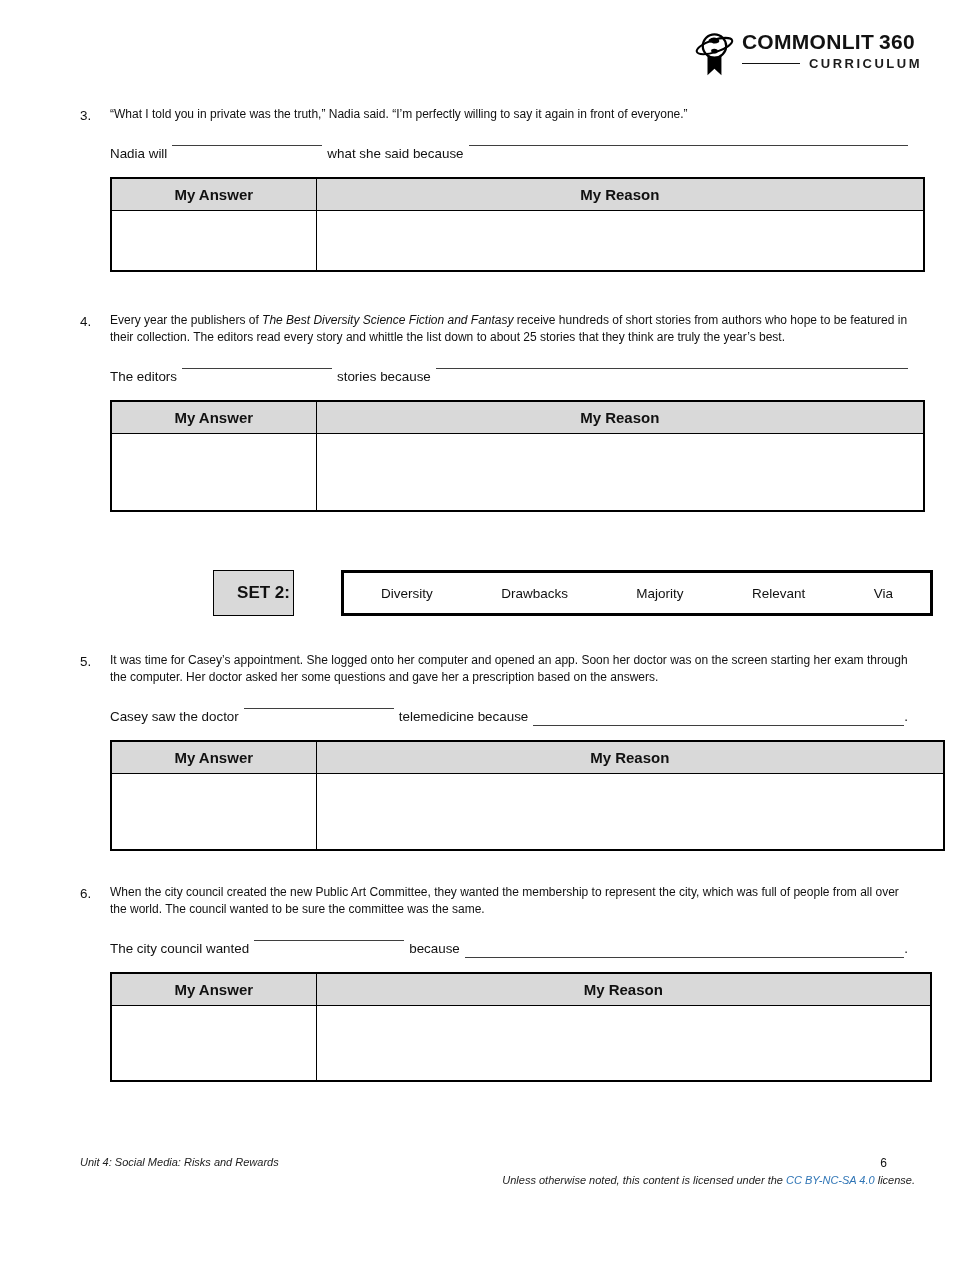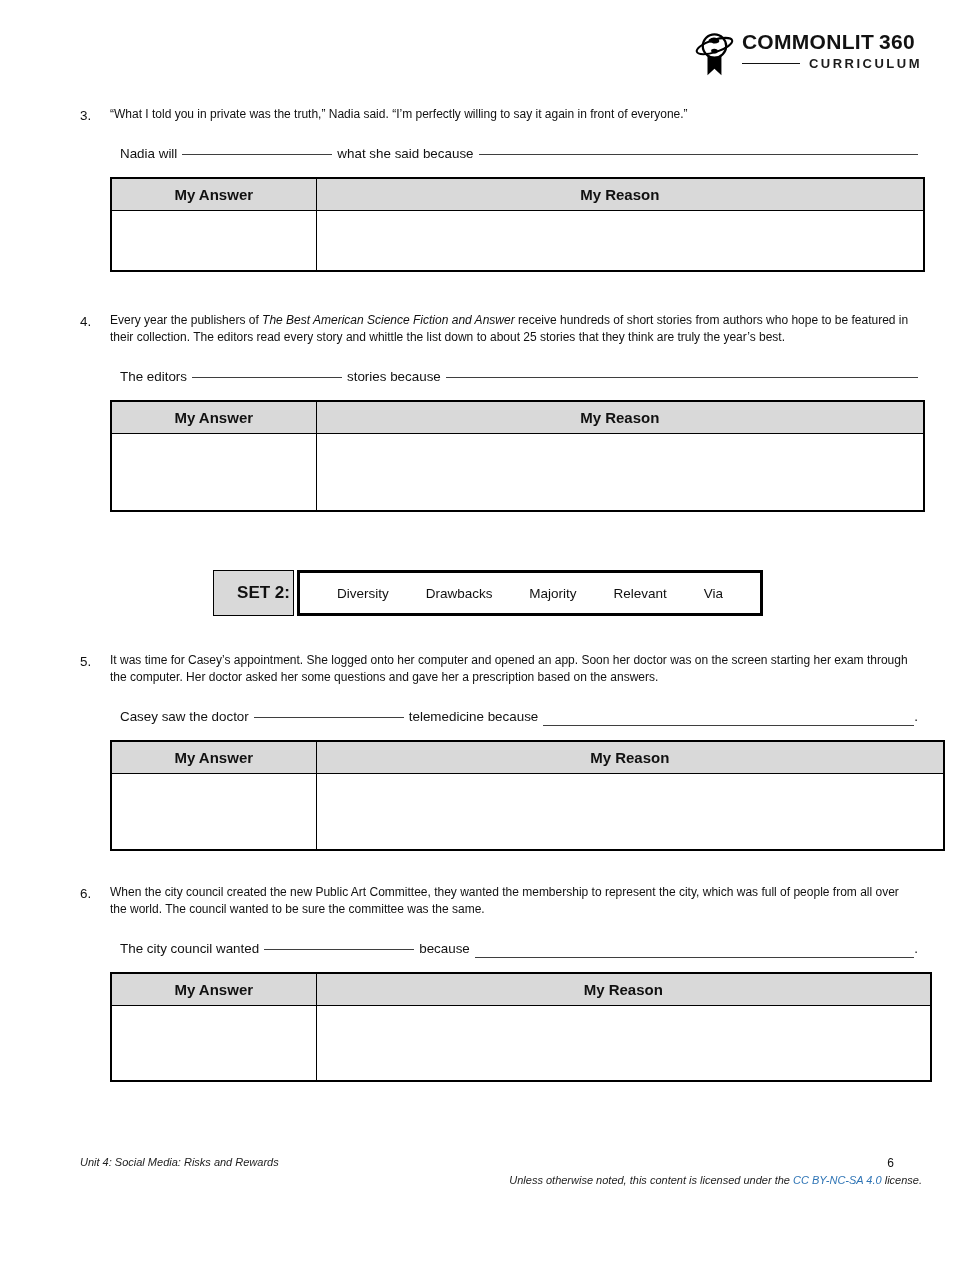--- a/index.html
+++ b/index.html
@@ -21,21 +21,21 @@
   .curr { display:flex; align-items:center; justify-content:flex-end; margin-top:3px; }
   .curr .rule { width:58px; height:1.5px; background:#121212; margin-right:9px; }
   .curr .curr-word { font-size:13px; letter-spacing:2.5px; font-weight:700; color:#1b1b1b; }
   
   main { padding-left:80px; margin-top:26px; }
   .question { display:flex; }
   .q-num { width:30px; font-size:13.4px; line-height:1.42; }
   .q-body { width:815px; }
   .q-prompt { font-size:12px; line-height:1.42; width:800px; }
   .italic { font-style:italic; }
-  .frame { display:flex; align-items:center; gap:5px; width:798px; margin-top:21px; font-size:13.4px; line-height:1.42;margin-left:10px; }
+  .frame { display:flex; align-items:flex-start; gap:5px; width:798px; margin-top:21px; font-size:13.4px; line-height:1.42; }
   .ft { white-space:pre; }
   .blank { display:inline-block; height:2px; border-bottom:1.4px solid #3f3f3f; }
   .blank-fixed { width:150px; }
   .tail { flex:1; display:flex; align-items:flex-end; }
   .tail .blank { flex:1; }
   
   table.qa { border-collapse:collapse; margin-top:14px; table-layout:fixed; }
   .w815 { width:815px; } .w835 { width:835px; } .w822 { width:822px; }
   table.qa th, table.qa td { border:1.2px solid #000; }
   table.qa { border:2px solid #000; }
@@ -47,26 +47,26 @@
   td.h61 { height:61px; } td.h78 { height:78px; } td.h77 { height:77px; } td.h76 { height:76px; }
   .mt40 { margin-top:40px; } .mt36 { margin-top:36px; } .mt33 { margin-top:33px; }
   
   .vocab-row { margin:58px 0 0 133px; display:flex; align-items:stretch; gap:3px; height:46px; }
   .vocab-label {
     width:81px; background:#d9d9d9; border:1.6px solid #000;
     display:flex; align-items:center; justify-content:center;
     font-size:17px; font-weight:800; color:#111;padding-left:20px;
   }
   .vocab-words {
-    width:466px; background:#fff; border:3px solid #000;
+    width:592px; background:#fff; border:3px solid #000;
     display:flex; align-items:center; justify-content:space-between;
-    padding:10px 37px; font-size:13.5px; color:#111;
-  }
-  
-  footer { position:absolute; left:0; right:0; top:1156px; padding:0 57px 0 80px; }
+    padding:10px 37px; font-size:13.5px; color:#111;margin-left:44px;
+  }
+  
+  footer { position:absolute; left:0; right:7px; top:1156px; padding:0 57px 0 80px; }
   .f-row1 { display:flex; justify-content:space-between; align-items:flex-start; }
   .f-unit { font-size:11px; font-style:italic; color:#222; }
   .f-page { font-size:12px; color:#111; margin-right:28px; }
   .f-row2 { text-align:right; font-size:11px; font-style:italic; color:#222; margin-top:4px; }
   .f-link { color:#2e74b5; text-decoration:none; font-style:italic; cursor:pointer; }
 </style>
 </head>
 <body>
 
 <div class="page">
@@ -122,21 +122,21 @@
             <td></td>
           </tr>
             </tbody>
         </table>
       </div>
     </section>
 
     <section class="question mt40">
       <span class="q-num">4.</span>
       <div class="q-body">
-        <p class="q-prompt"><span>Every year the publishers of </span><span class="italic">The Best American Science Fiction and Answer</span><span> receive hundreds of short stories from authors who hope to be featured in their collection. The editors read every story and whittle the list down to about 25 stories that they think are truly the year’s best.</span></p>
+        <p class="q-prompt"><span>Every year the publishers of </span><span class="italic">The Best Diversity Science Fiction and Fantasy</span><span> receive hundreds of short stories from authors who hope to be featured in their collection. The editors read every story and whittle the list down to about 25 stories that they think are truly the year’s best.</span></p>
         <div class="frame">
           <span class="ft">The editors</span>
           <span class="blank blank-fixed"></span>
           <span class="ft">stories because</span>
           <span class="tail">
               <span class="blank"></span>
               <span class="ft"></span>
             </span>
         </div>
         <table class="qa w815">

